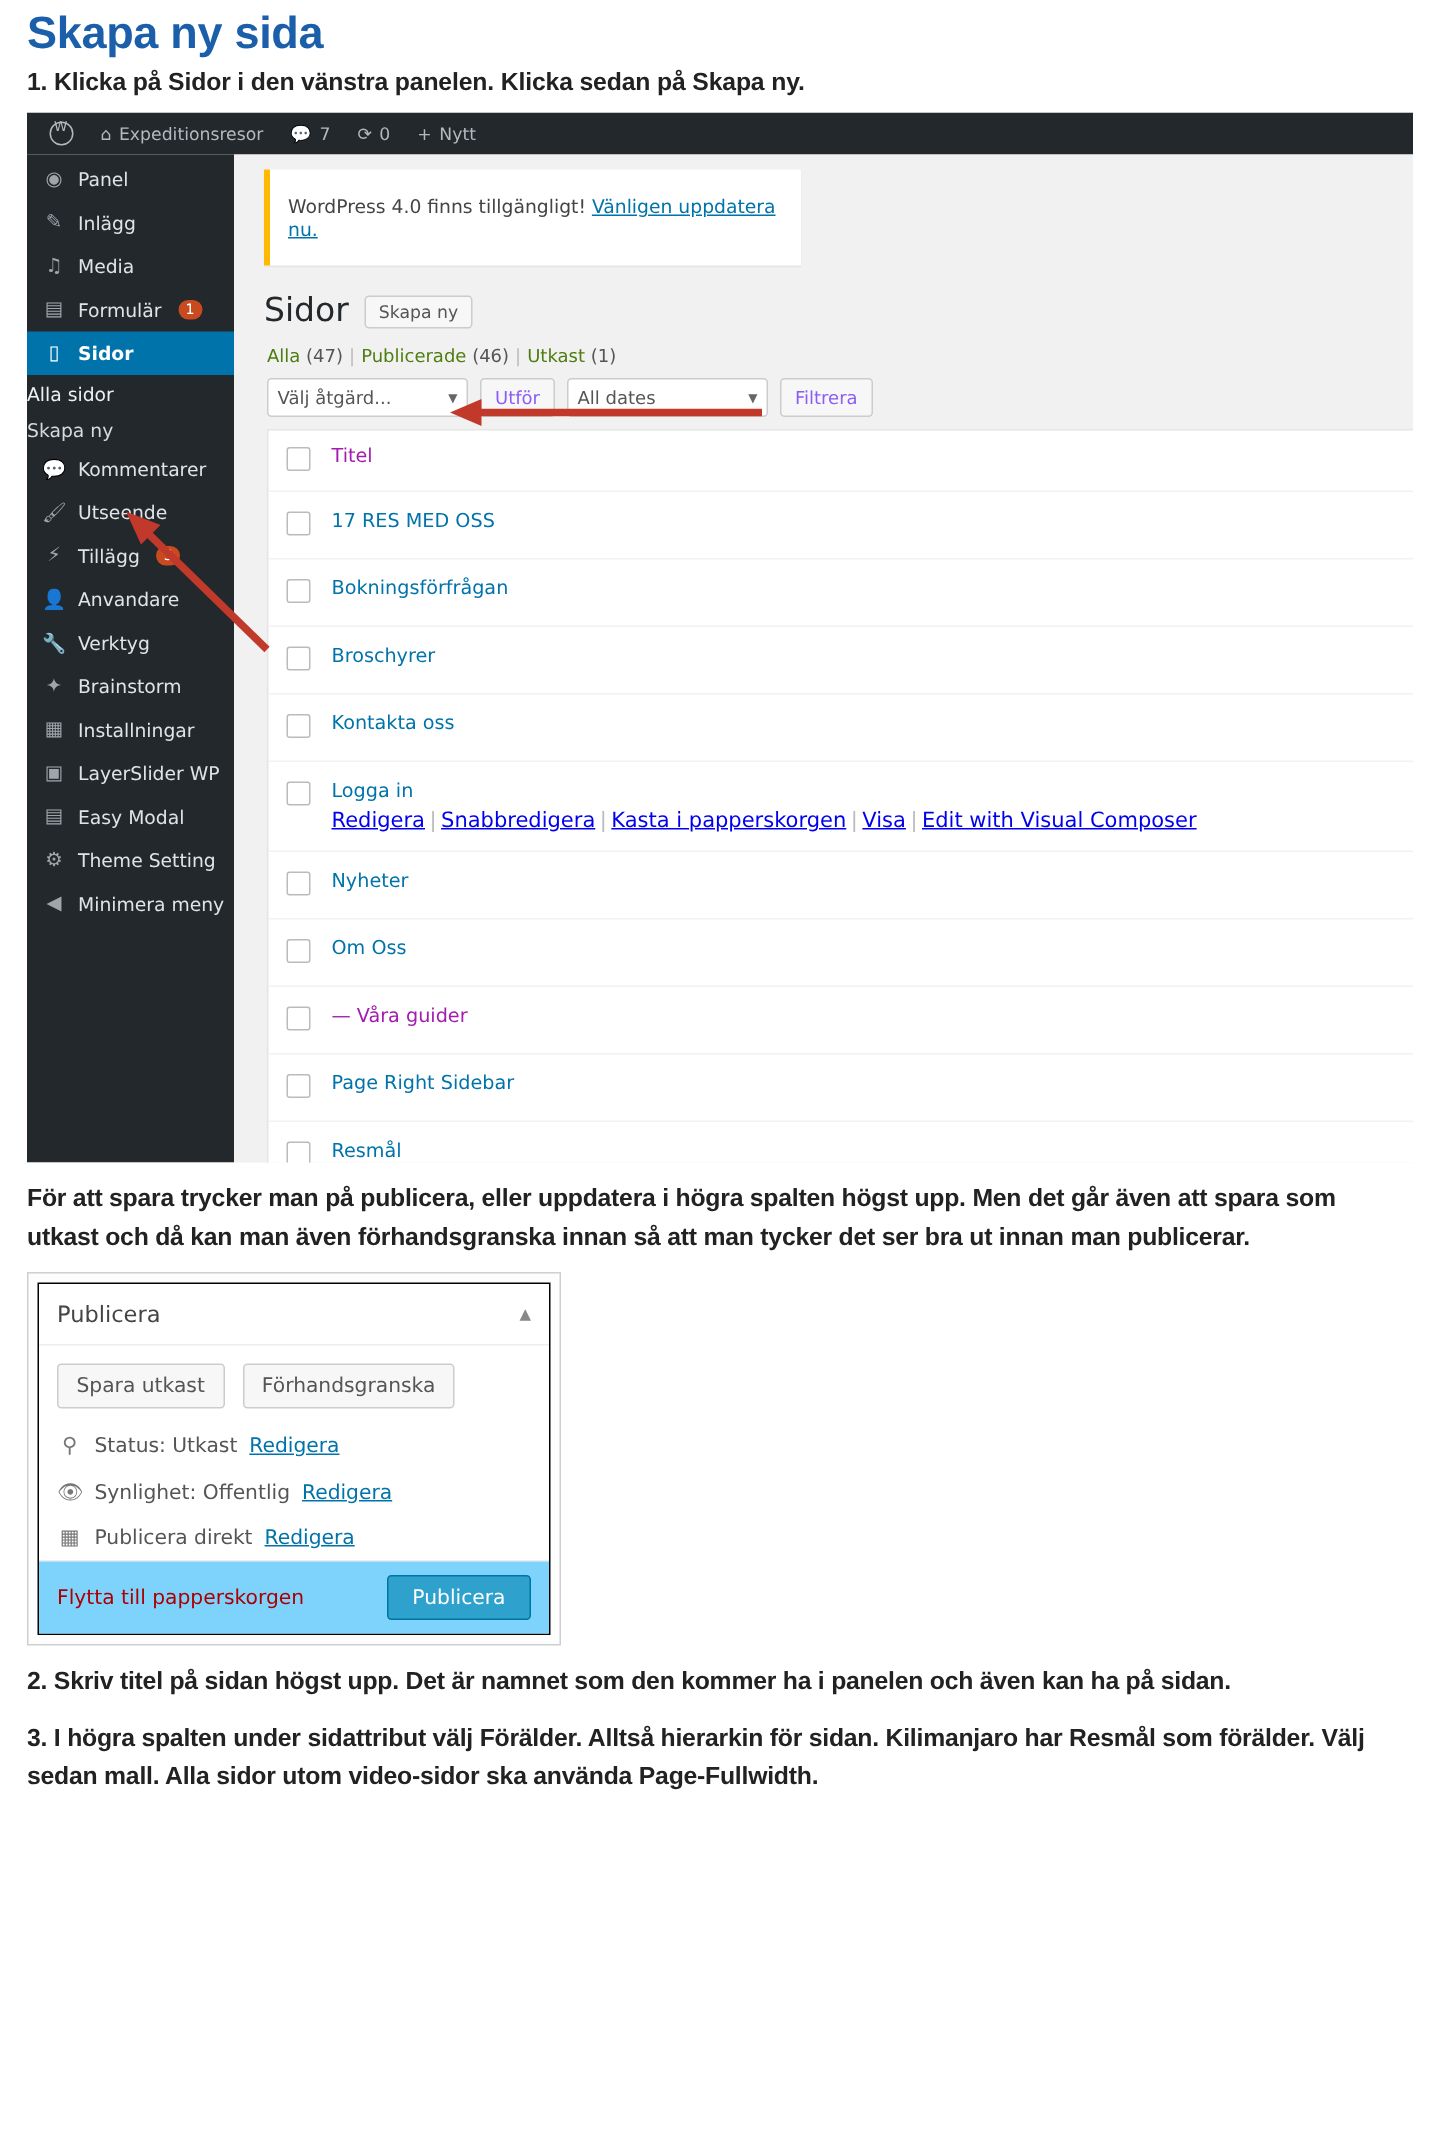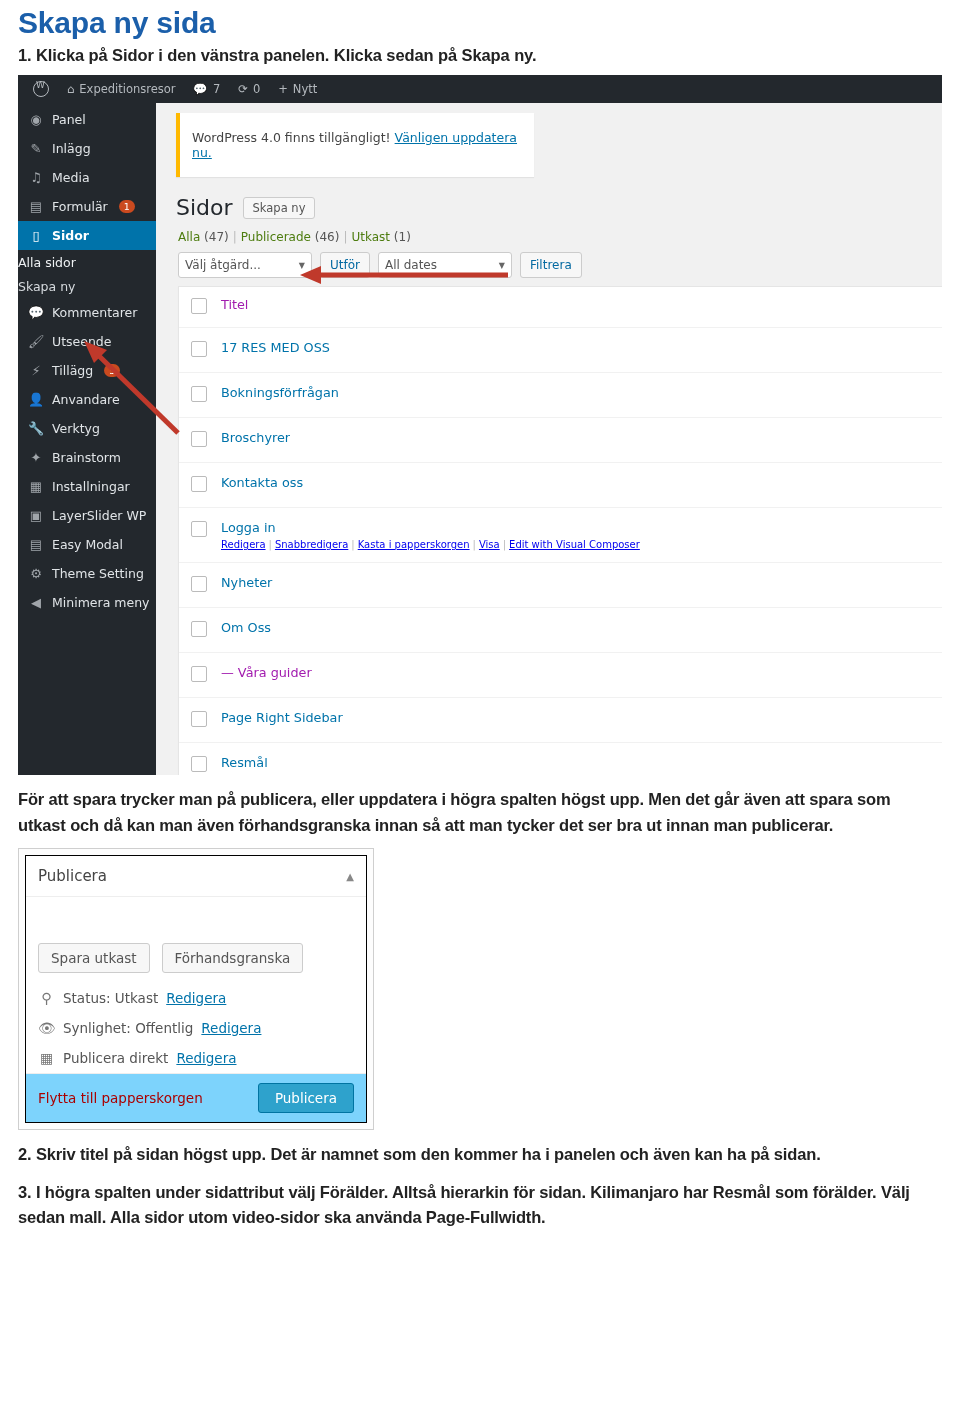--- a/index.html
+++ b/index.html
@@ -210,21 +210,21 @@
     min-width: 120px;
     justify-content: space-between;
     gap: 18px;
   }
   .sel .caret { font-size: 8px; color: #666; }
   .btn-sm {
     border: 1px solid #ccc;
     background: #f7f7f7;
     border-radius: 3px;
     font-size: 12px;
-    color: #0369a1;
+    color: #8b5cf6;
     height: 24px;
     display: flex;
     align-items: center;
     padding: 0 9px;
   }
   .wp-table {
     background: #fff;
     border: 1px solid #e5e5e5;
     margin-left: 4px;
     width: 790px;
@@ -247,21 +247,21 @@
     margin-top: 1px;
   }
   .row-title {
     margin-left: 14px;
     font-size: 12.8px;
     color: #0073aa;
   }
   .row-title.plain { color: #a21caf; }
   .row-actions {
     margin-left: 14px;
-    font-size: 10px;
+    font-size: 14px;
     color: #0073aa;
     margin-top: 4px;
   }
   .row-actions .sep { color: #bbb; padding: 0 3px; }
   .arrow-svg {
     position: absolute;
     left: 0; top: 0;
     width: 924px; height: 700px;
     pointer-events: none;
   }
@@ -296,21 +296,20 @@
     display: flex;
     gap: 12px;
   }
   .pb-btn {
     border: 1px solid #ccc;
     background: #f7f7f7;
     border-radius: 3px;
     font-size: 13.5px;
     color: #555;
     padding: 6px 12px;
-    margin-top: 34px;
   }
   .pb-line {
     display: flex;
     align-items: center;
     gap: 8px;
     font-size: 13.5px;
     color: #555;
     padding: 7px 12px;
   }
   .pb-line a { color: #0073aa; text-decoration: underline; }

